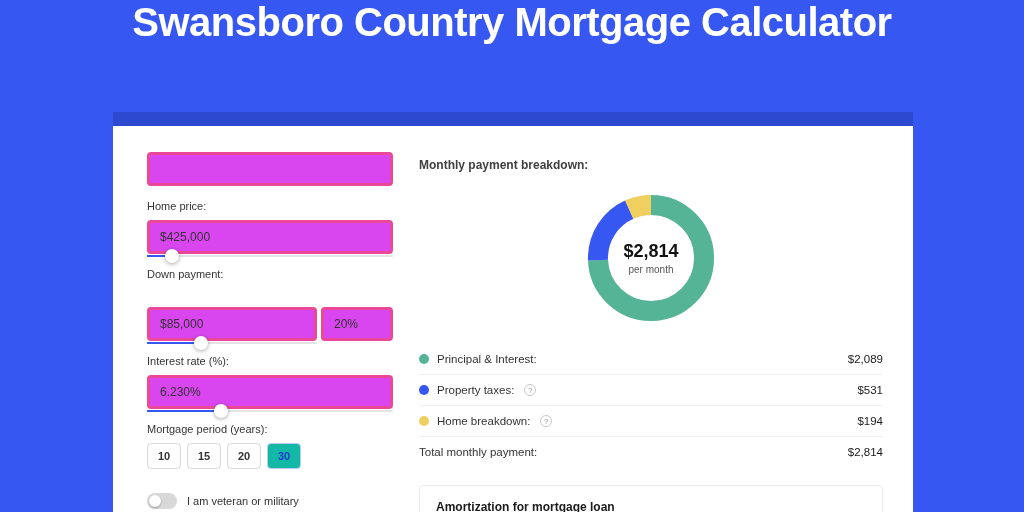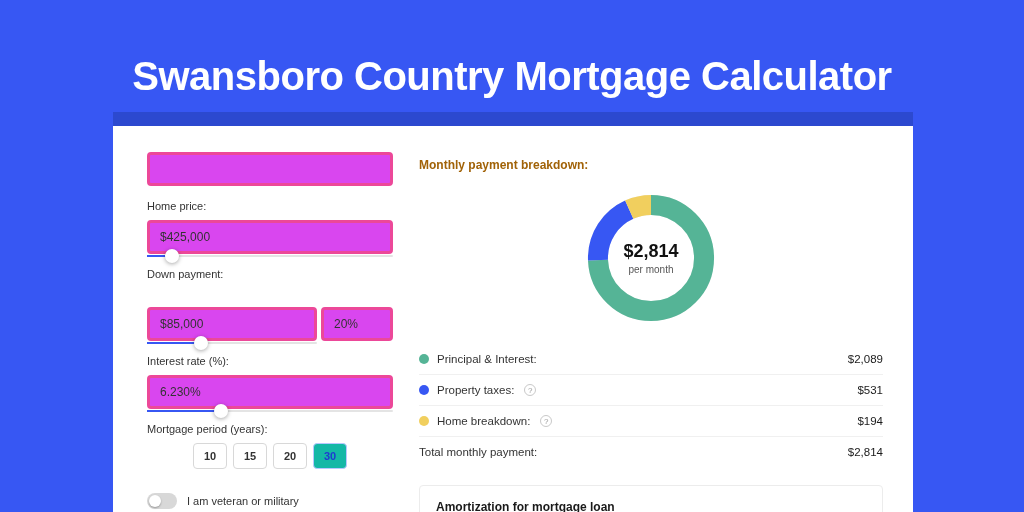--- a/index.html
+++ b/index.html
@@ -7,21 +7,20 @@
   .stage {
     width: 1024px; height: 512px;
     background: #3757f3;
     position: relative;
   }
   .page-title {
     text-align: center;
     color: #ffffff;
     font-size: 40px;
     font-weight: 700;
-    padding-top: 54px;
     letter-spacing: -0.5px;
   }
   .banner {
     position: absolute;
     left: 113px; top: 112px;
     width: 800px; height: 14px;
     background: #2c49cf;
   }
   .card {
     position: absolute;
@@ -66,21 +65,21 @@
     width: 14px; height: 14px; border-radius: 50%;
     background: #fff;
     box-shadow: 0 1px 4px rgba(0,0,0,0.35);
     cursor: pointer;
   }
 
   .down-row { display: flex; gap: 4px; margin-top: 27px; }
   .down-row .text-input:first-child { flex: 1; }
   .down-row .text-input:last-child { width: 72px; flex: 0 0 72px; }
 
-  .period-row { display: flex; gap: 6px; margin-top: 2px; justify-content: center; }
+  .period-row { display: flex; gap: 6px; margin-top: 2px; }
   .period-btn {
     min-width: 34px; height: 26px;
     border: 1px solid #d8d8d8;
     border-radius: 4px;
     background: #fff;
     font-size: 11px;
     font-weight: 600;
     color: #333;
     cursor: pointer;
     padding: 0 8px;
@@ -98,21 +97,21 @@
     position: relative; cursor: pointer;
   }
   .toggle .knob {
     position: absolute; top: 2px; left: 2px;
     width: 12px; height: 12px; border-radius: 50%;
     background: #fff;
     box-shadow: 0 1px 2px rgba(0,0,0,0.3);
   }
   .toggle-label { font-size: 11px; color: #333; }
 
-  .section-title { font-size: 12px; font-weight: 700; color: #a16207; margin-top: 6px; margin-bottom: 8px; }
+  .section-title { font-size: 12px; font-weight: 700; color: #404040; margin-top: 6px; margin-bottom: 8px; }
 
   .donut-wrap { display: flex; justify-content: center; padding: 8px 0 16px 0; }
   .donut { position: relative; width: 140px; height: 140px; }
   .donut svg { width: 140px; height: 140px; transform: rotate(-90deg); }
   .donut-center {
     position: absolute; inset: 0;
     display: flex; flex-direction: column; align-items: center; justify-content: center;
   }
   .donut-amount { font-size: 18px; font-weight: 800; color: #111; }
   .donut-sub { font-size: 10px; color: #555; margin-top: 2px; }

